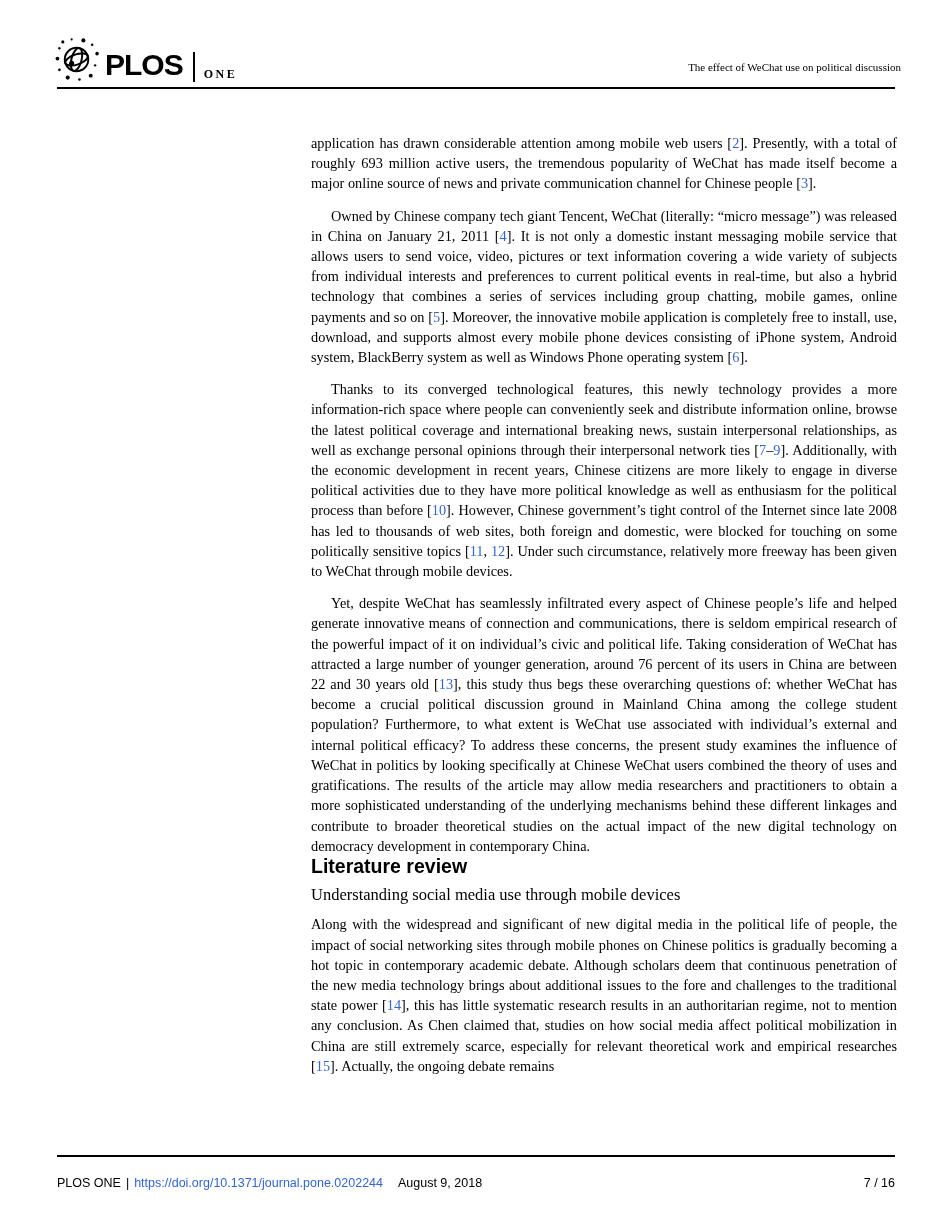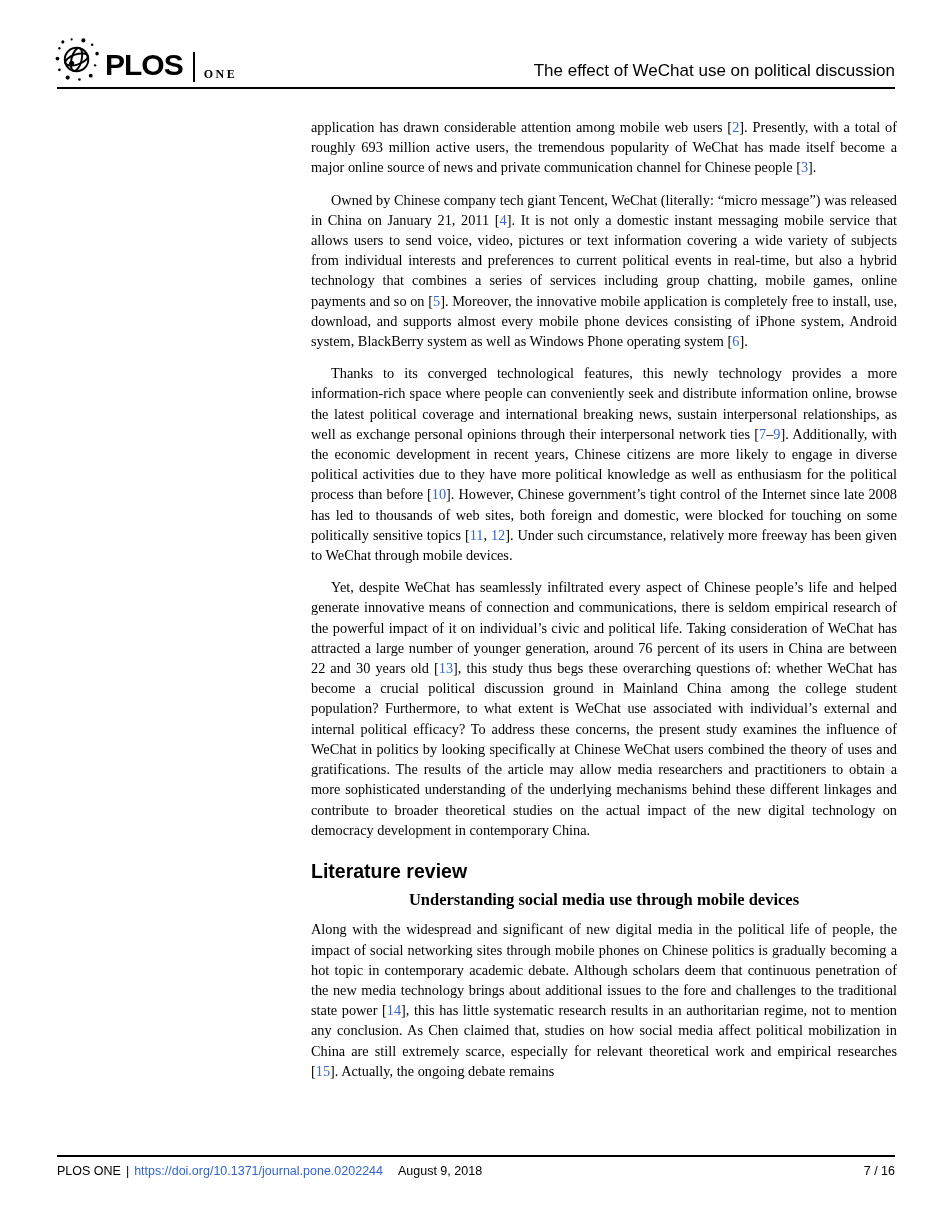--- a/index.html
+++ b/index.html
@@ -12,48 +12,48 @@
 
   
   .header-logo { position:absolute; left:55px; top:36px; height:46px;
                  display:flex; align-items:flex-end; }
   .logo-icon { width:45px; height:45px; }
   .logo-plos { font-family:"Liberation Sans", sans-serif; font-weight:900;
                font-size:30px; letter-spacing:-1px; margin-left:5px; }
   .logo-divider { width:2px; height:30px; background:#000; margin:0 9px 0 10px; }
   .logo-one { font-family:Liberation Serif, serif; font-weight:bold;
               font-size:12px; letter-spacing:2.5px; margin-top:2px; }
-  .running-title { position:absolute; right:57px; top:61px;
-                   font-family:Liberation Sans, sans-serif; font-size:17px; }
+  .running-title { position:absolute; right:51px; top:61px;
+                   font-family:Liberation Serif, serif; font-size:11px; }
   .header-rule { position:absolute; left:57px; right:57px; top:87px;
                  height:2px; background:#000; }
 
   
-  .content { position:absolute; left:311px; width:586px; top:117px;
+  .content { position:absolute; left:311px; width:586px; top:133px;
              font-size:14.3px; line-height:20.2px; }
   .para { text-align:justify; hyphens:auto; -webkit-hyphens:auto; }
   .para.indent { text-indent:20px;margin-top:12px; }
   .ref-link { color:var(--link-blue); text-decoration:none; cursor:pointer; }
 
   .section-heading { font-family:"Liberation Sans", sans-serif; font-weight:bold;
-                     font-size:19.5px; margin-top:21px; margin-bottom:9px;
+                     font-size:19.5px; margin-bottom:9px;
                      text-align:left; line-height:1.1; }
-  .subsection-heading { font-family:"Liberation Serif", serif; font-weight:bold;
-                        font-size:16.5px; margin-bottom:9px; text-align:center;
+  .subsection-heading { font-family:"Liberation Serif", serif; font-weight:normal;
+                        font-size:16.5px; margin-bottom:9px; text-align:left;
                         line-height:1.15; }
 
   
   .footer-rule { position:absolute; left:57px; right:57px; top:1155px;
                  height:2px; background:#000; }
   .page-footer { position:absolute; left:57px; right:57px; top:1164px;
                  font-family:"Liberation Sans", sans-serif; font-size:12.5px;
                  display:flex; justify-content:space-between; align-items:baseline; }
   .footer-left { display:flex; align-items:baseline; white-space:nowrap; }
   .footer-pipe { margin:0 5px; }
-  .footer-doi { color:var(--link-blue); text-decoration:none; cursor:pointer; }
+  .footer-doi { color:var(--link-blue); text-decoration:none; cursor:pointer;margin-top:12px; }
   .footer-date { margin-left:15px;text-align:center; }
 </style>
 </head>
 <body>
 
 <div class="header-logo">
   <svg class="logo-icon" viewBox="0 0 46 46" xmlns="http://www.w3.org/2000/svg">
     <g fill="none" stroke="#000" stroke-width="2">
       <circle cx="22" cy="23" r="12"></circle>
       <ellipse cx="22" cy="23" rx="12" ry="5.2" transform="rotate(-18 22 23)"></ellipse>

